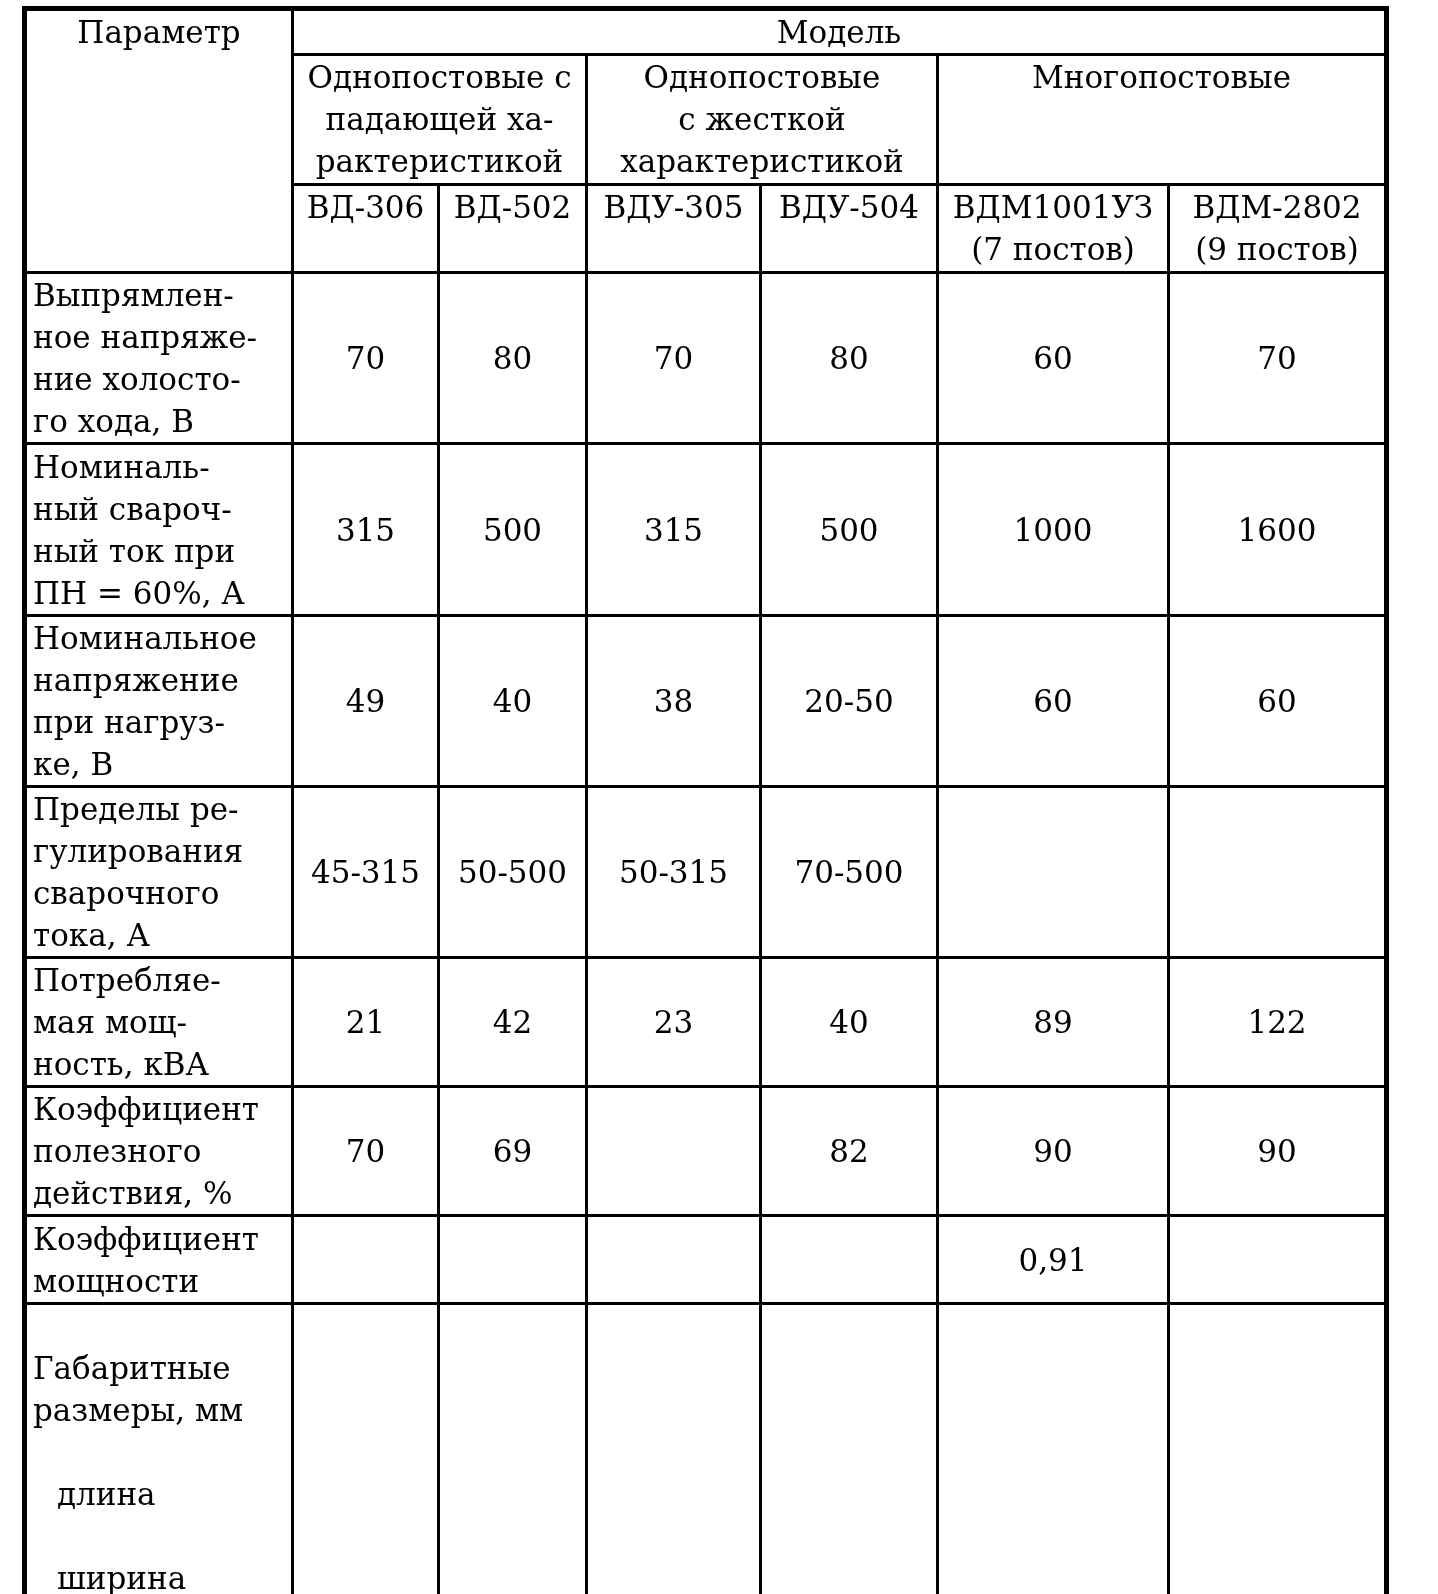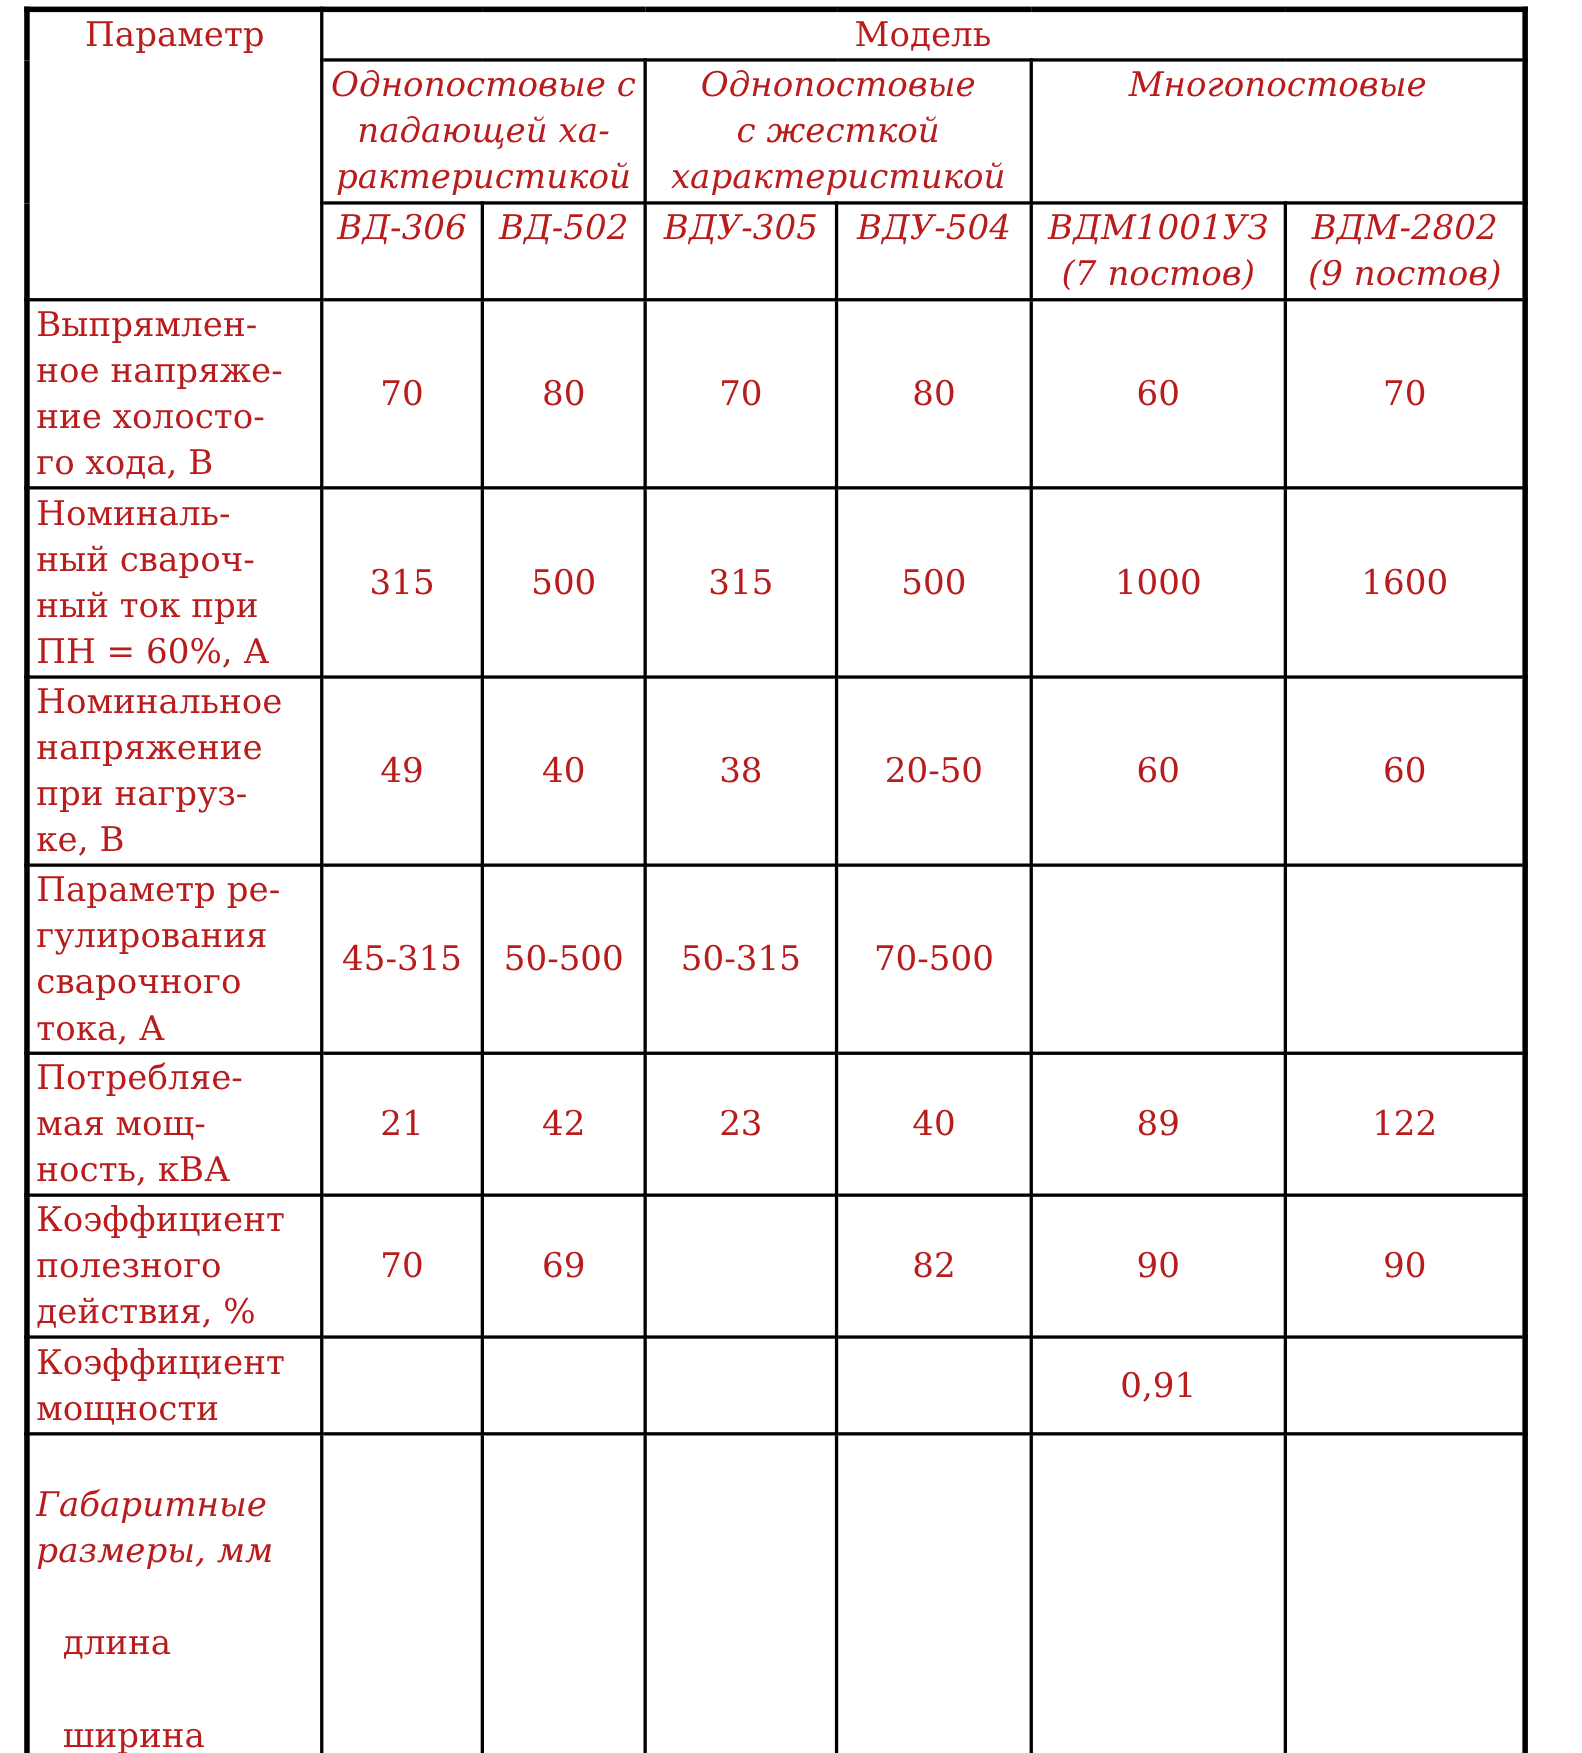--- a/index.html
+++ b/index.html
@@ -1,20 +1,20 @@
 <!DOCTYPE html>
 <html><head>
 <meta charset="utf-8">
 <style>
   html, body { margin: 0; padding: 0; background: #ffffff; }
   body { width: 1438px; height: 1594px; position: relative; overflow: hidden; }
   .page {
     position: absolute; left: 0; top: 0; width: 1162px; height: 1594px;
     font-family: "DejaVu Serif", "Liberation Serif", serif;
-    color: #b91c1c;
+    color: #000000;
   }
   table.spec {
     position: absolute; left: 22px; top: 6px;
     width: 1362px; height: 1554px;
     border-collapse: collapse;
     table-layout: fixed;
     border: 5px solid #000;
     font-size: 31px;
     line-height: 42px;
   }
@@ -22,21 +22,21 @@
     border: 3px solid #000;
     padding: 0 4px;
     font-weight: normal;
     vertical-align: middle;
     text-align: center;
     overflow: hidden;
   }
   table.spec th { vertical-align: top; }
   .param { text-align: left !important; padding-left: 6px !important; white-space: pre-line; }
   .val { text-align: center; margin-top: 22px; }
-  .multi { white-space: pre-line; font-style: italic; }
+  .multi { white-space: pre-line; }
   .dim-label { display: block; padding-left: 24px; }
   .top-align { vertical-align: top !important; }
   .bottom-stack { vertical-align: bottom !important; }
 </style>
 </head>
 <body>
 
 <div class="page">
 <table class="spec">
   <colgroup>
@@ -109,21 +109,21 @@
 ке, В</td>
     <td class="val">49</td>
     <td class="val">40</td>
     <td class="val">38</td>
     <td class="val">20-50</td>
     <td class="val">60</td>
     <td class="val">60</td>
   </tr>
 
   <tr style="height:170px">
-    <td class="param">Параметр ре-
+    <td class="param">Пределы ре-
 гулирования
 сварочного
 тока, А</td>
     <td class="val">45-315</td>
     <td class="val">50-500</td>
     <td class="val">50-315</td>
     <td class="val">70-500</td>
     <td class="val"></td>
     <td class="val"></td>
   </tr>

